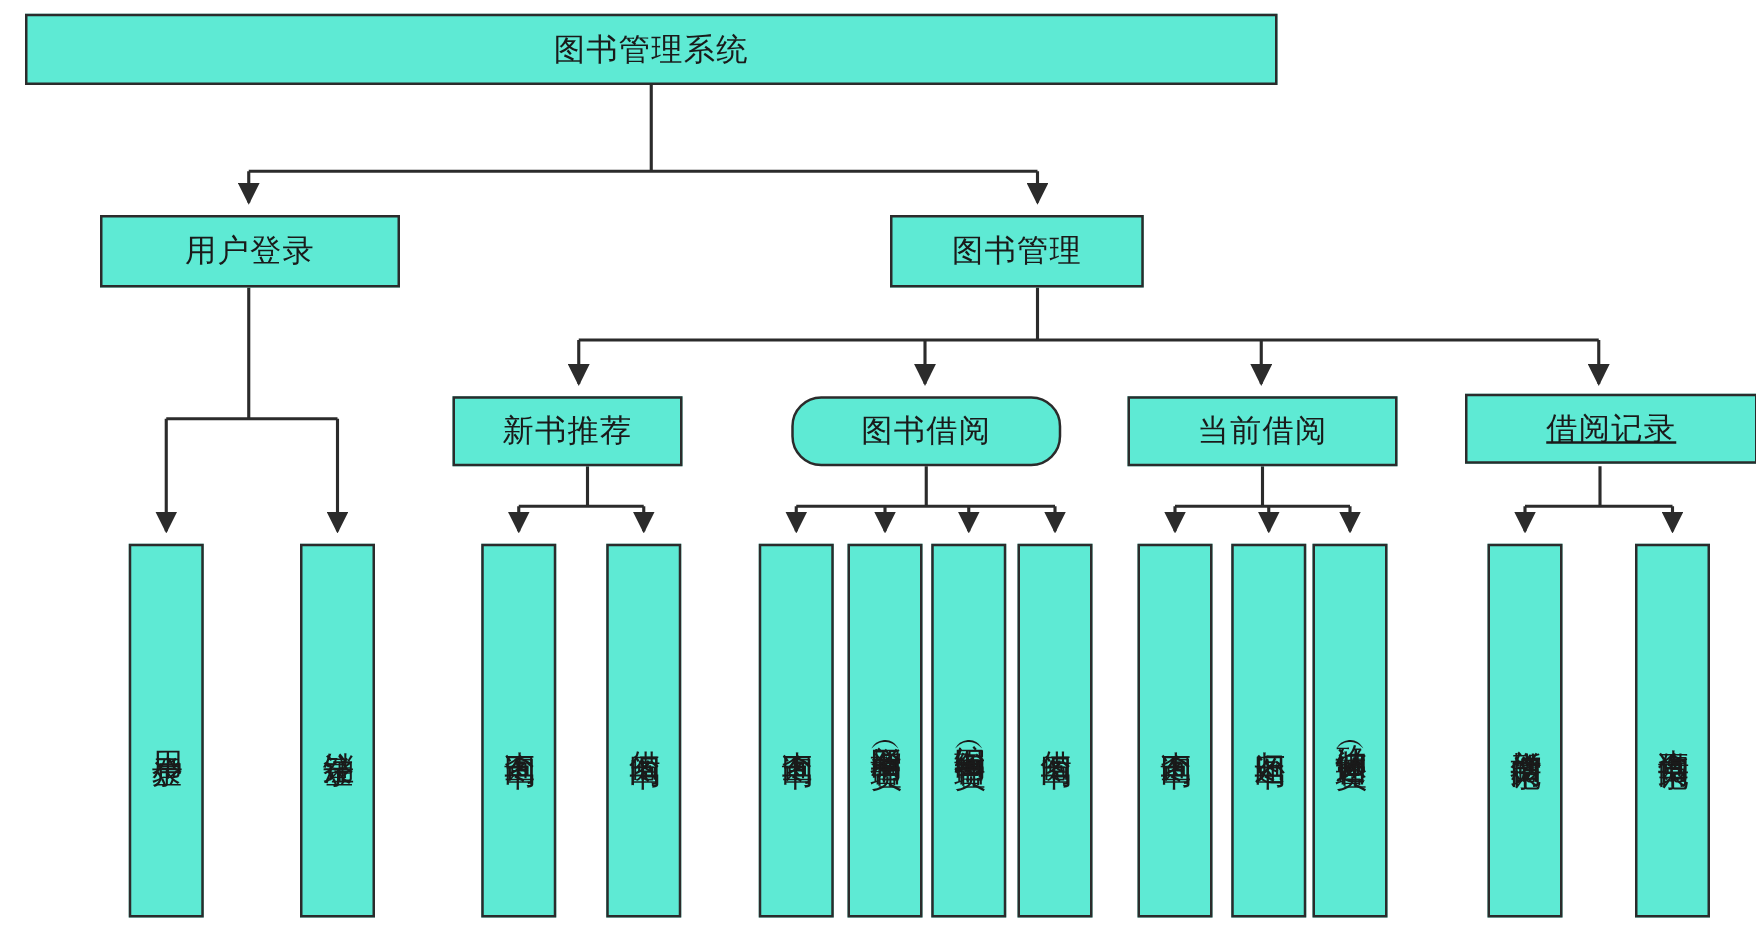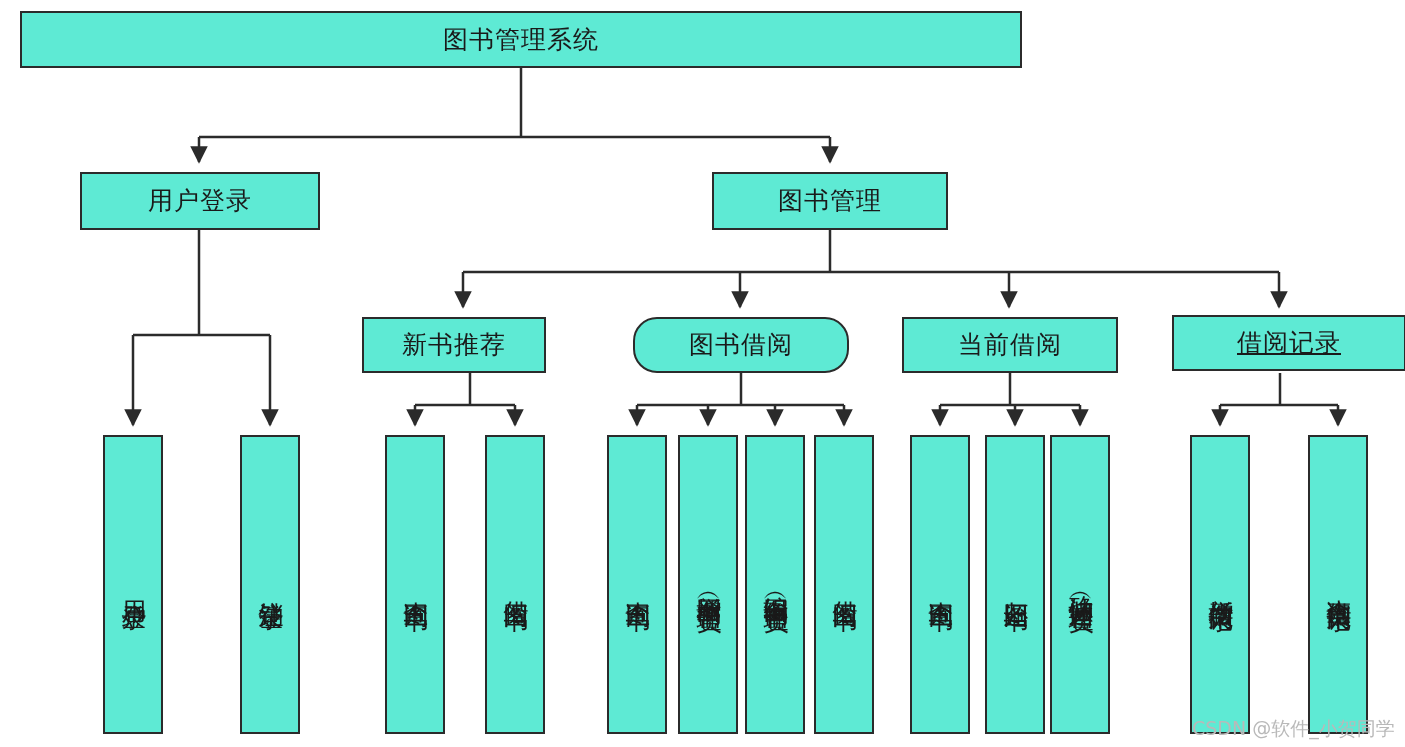--- a/index.html
+++ b/index.html
@@ -111,21 +111,21 @@
       </g>
   </svg>
 
   <div id="nodes">
       <div class="node horizontal" style="left: 20px; top: 11px; width: 1002px; height: 57px; border-color: rgb(43, 43, 43); color: rgb(26, 26, 26);">
         <span class="hlabel">图书管理系统</span>
       </div>
       <div class="node horizontal" style="left: 80px; top: 172px; width: 240px; height: 58px; border-color: rgb(43, 43, 43); color: rgb(26, 26, 26);">
         <span class="hlabel">用户登录</span>
       </div>
-      <div class="node horizontal" style="left: 712px; top: 172px; width: 236px; height: 58px; border-color: rgb(43, 43, 43); color: rgb(26, 26, 26);">
+      <div class="node horizontal" style="left: 712px; top: 172px; width: 203px; height: 58px; border-color: rgb(43, 43, 43); color: rgb(26, 26, 26);">
         <span class="hlabel">图书管理</span>
       </div>
       <div class="node horizontal" style="left: 362px; top: 317px; width: 184px; height: 56px; border-color: rgb(43, 43, 43); color: rgb(26, 26, 26);">
         <span class="hlabel">新书推荐</span>
       </div>
       <div class="node horizontal" style="left: 633px; top: 317px; width: 216px; height: 56px; border-color: rgb(43, 43, 43); color: rgb(26, 26, 26); border-radius: 24px;">
         <span class="hlabel">图书借阅</span>
       </div>
       <div class="node horizontal" style="left: 902px; top: 317px; width: 216px; height: 56px; border-color: rgb(43, 43, 43); color: rgb(26, 26, 26);">
         <span class="hlabel">当前借阅</span>
@@ -167,15 +167,14 @@
         <span class="vlabel">确认归还（管理员）</span>
       </div>
       <div class="node vertical" style="left: 1190px; top: 435px; width: 60px; height: 299px; border-color: rgb(43, 43, 43); color: rgb(26, 26, 26);">
         <span class="vlabel">新增借阅记录</span>
       </div>
       <div class="node vertical" style="left: 1308px; top: 435px; width: 60px; height: 299px; border-color: rgb(43, 43, 43); color: rgb(26, 26, 26);">
         <span class="vlabel">查询借阅记录</span>
       </div>
     </div>
 
-  <div class="watermark" style="left: 1192px; top: 716px; color: rgb(185, 185, 185);">CSDN @软件_小贺同学</div>
 
 </div>
 
 </body></html>

